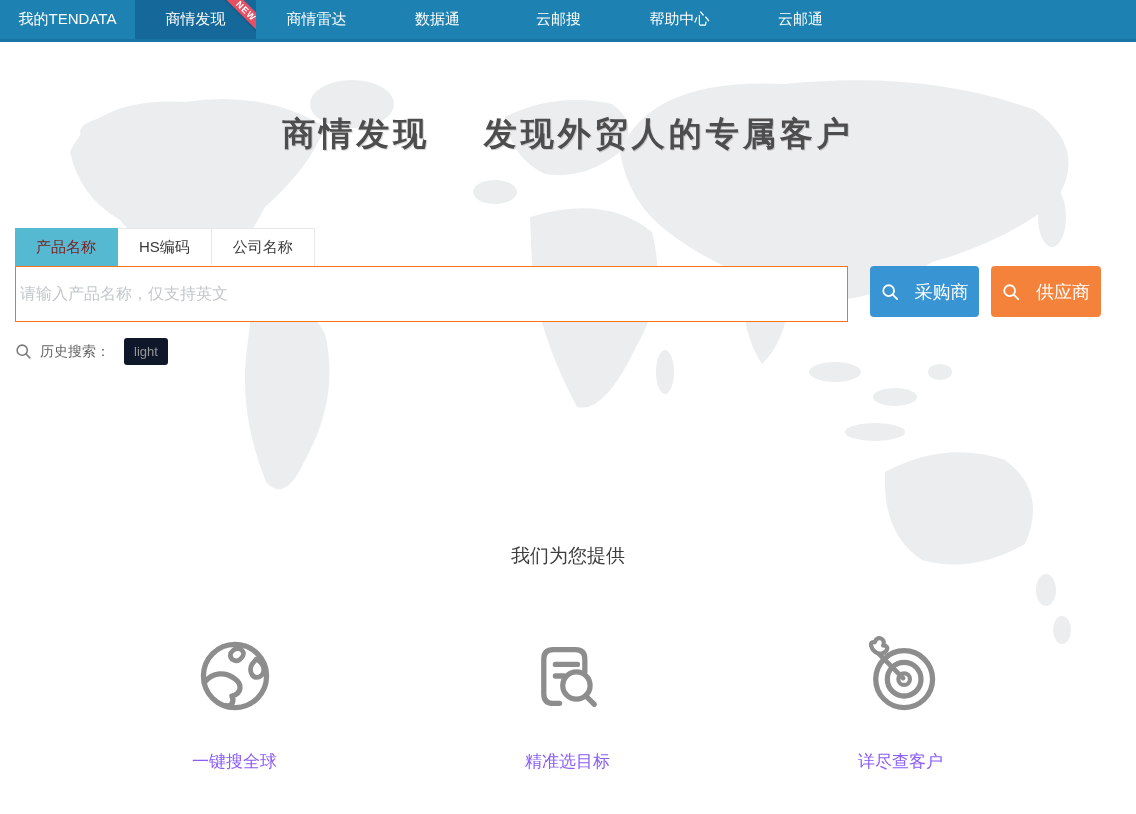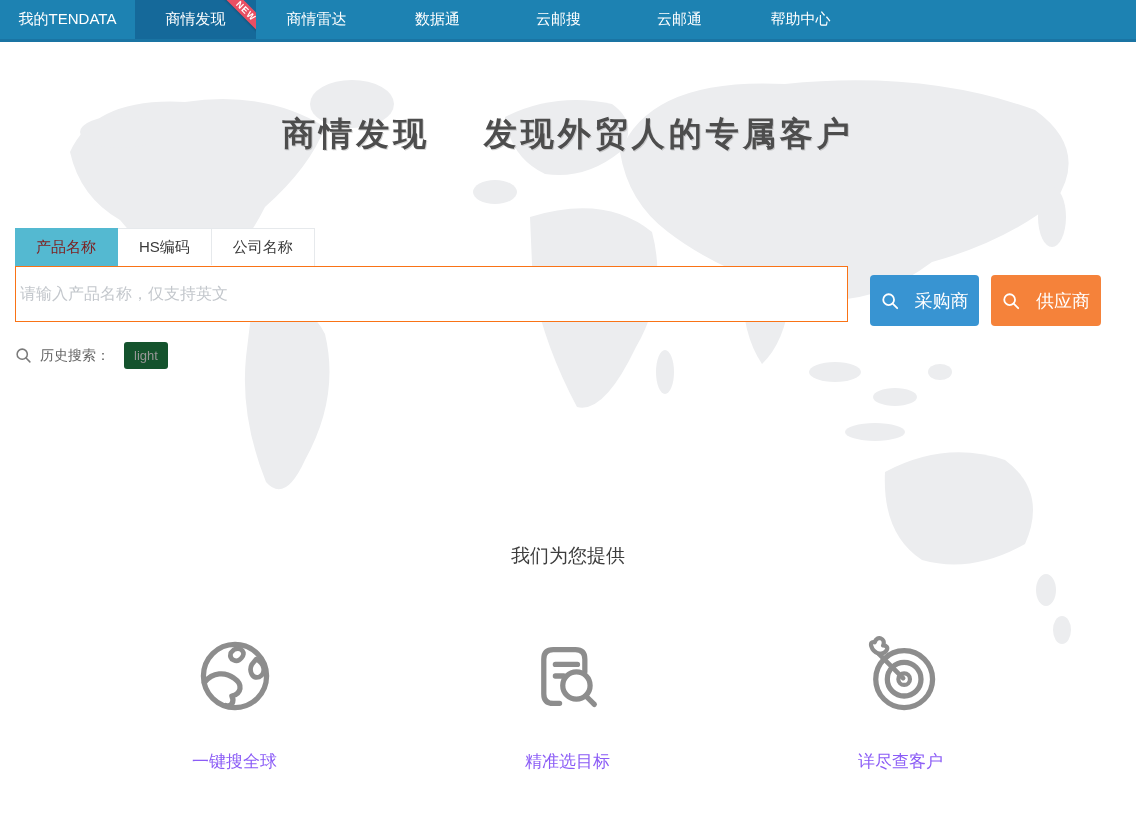--- a/index.html
+++ b/index.html
@@ -89,39 +89,39 @@
     font-size: 16px; color: #a16207;
     padding: 0 4px;
     outline: none;
     font-family: "Liberation Sans", "DejaVu Sans", sans-serif;
   }
   .search-input::placeholder { color: #c3c7cc; }
   .btn {
     display: flex; align-items: center; justify-content: center;
     gap: 16px;
     height: 51px;
-    margin-top: 9px;
+    margin-top: 0;
     border: none; border-radius: 4px;
     color: #ffffff; font-size: 18px;
     cursor: pointer;
     font-family: "Liberation Sans", "DejaVu Sans", sans-serif;
   }
   .btn-buyer { width: 109px; margin-left: 22px; background: #3894d2; }
   .btn-supplier { width: 110px; margin-left: 12px; background: #f5823a; }
   .btn svg { display: block; }
 
   .history-row {
     display: flex; align-items: center;
     margin-top: 16px;
     font-size: 14px; color: #666;
   }
   .history-row .h-icon { margin-right: 8px; display: flex; }
   .history-tag {
     margin-left: 14px;
-    background: #14532d;
+    background: #0f172a;
     color: #979797;
     font-size: 13px;
     padding: 6px 10px;
     border-radius: 3px;
     cursor: pointer;
   }
 
   
   .features-heading {
     position: absolute; z-index: 2;
@@ -187,24 +187,24 @@
     <div class="nav-item">
       <span>商情雷达</span>
     </div>
     <div class="nav-item">
       <span>数据通</span>
     </div>
     <div class="nav-item">
       <span>云邮搜</span>
     </div>
     <div class="nav-item">
+      <span>帮助中心</span>
+    </div>
+    <div class="nav-item">
       <span>云邮通</span>
-    </div>
-    <div class="nav-item">
-      <span>帮助中心</span>
     </div>
   </div>
 
   <div class="hero-title">
     <span class="part1">商情发现</span>
     <span class="part2">发现外贸人的专属客户</span>
   </div>
 
   <div class="search-area">
     <div class="search-tabs">

